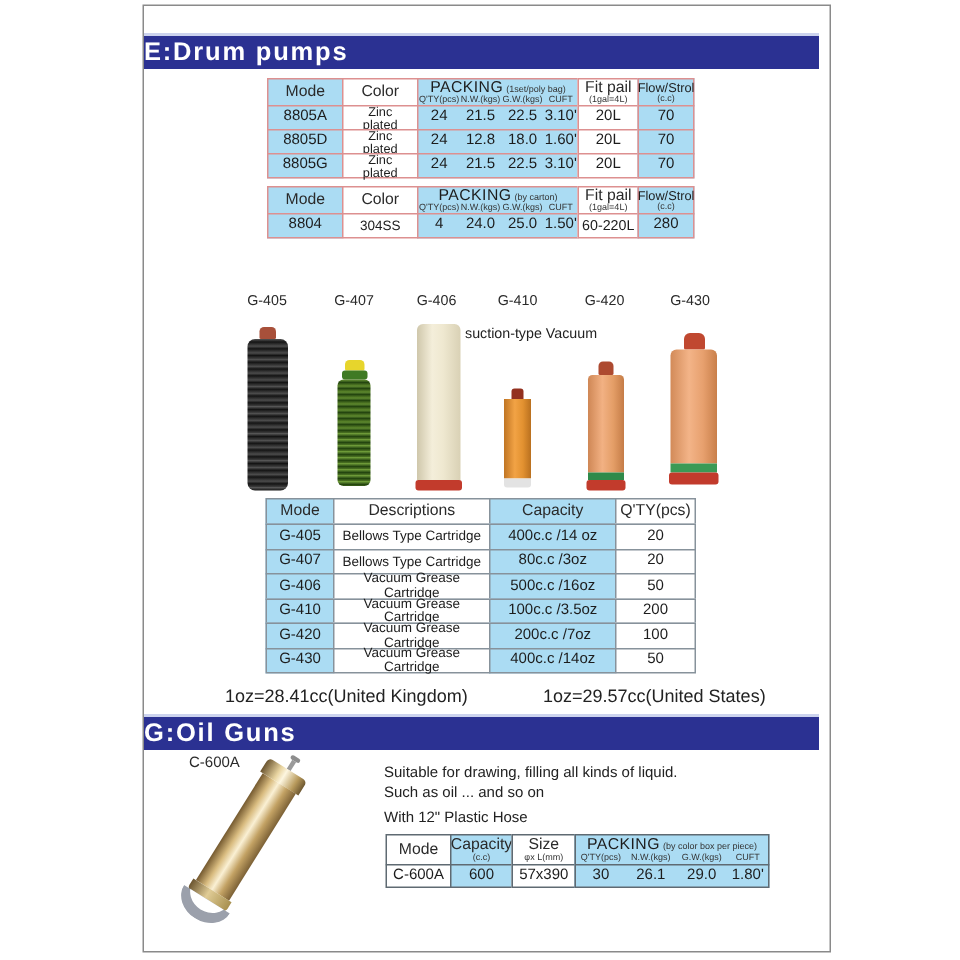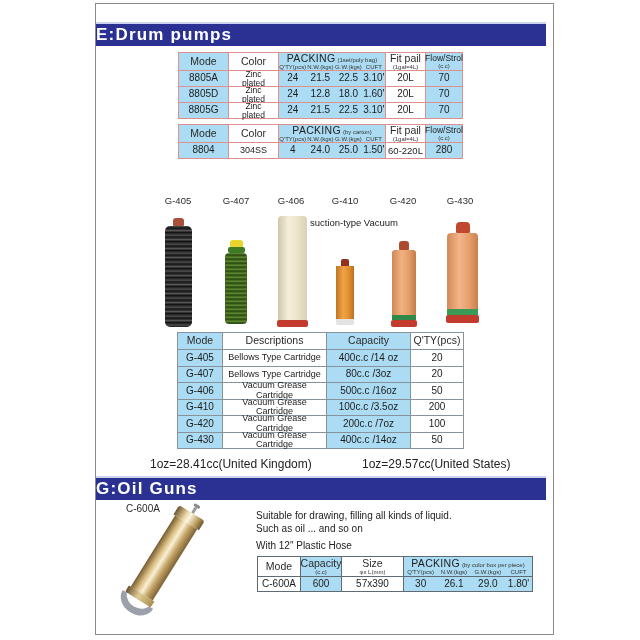--- a/index.html
+++ b/index.html
@@ -42,21 +42,21 @@
   .pack-vals { flex-direction:row !important; }
   .pack-vals span { font-size:10px; text-align:center; }
   .wrap2 { display:block; width:34px; font-size:8.5px; line-height:1.05; }
 
   
   .gw1{width:46px;} .gw2{width:105px;} .gw3{width:85px;} .gw4{width:54px;}
   .gh18{height:18px;} .gh17{height:17.5px;}
   .desc-cell { font-size:9px; }
 
   
-  .ow1{width:44px;} .ow2{width:42px;} .ow3{width:63px;} .ow4{width:130px;}
+  .ow1{width:44px;} .ow2{width:42px;} .ow3{width:43px;} .ow4{width:130px;}
   .oh20{height:21px;} .oh16{height:16px;}
 
   .lbl { position:absolute; font-size:9.5px; color:#2a2a2a; }
   .annot { position:absolute; font-size:9.5px; color:#222; }
   .footnote { position:absolute; font-size:12px; color:#222; }
   .descline { position:absolute; font-size:10px; color:#222; }
 
   
   .cart { position:absolute; }
   .cap { margin:0 auto; }

